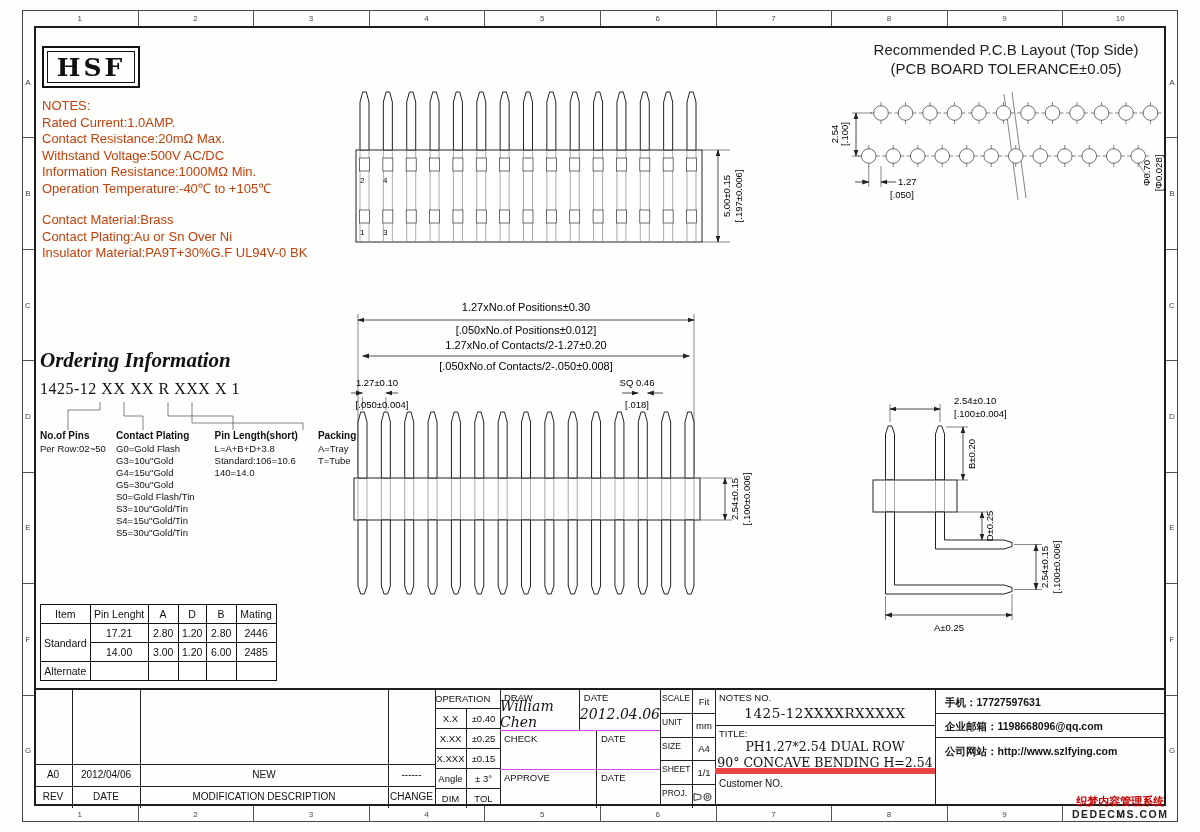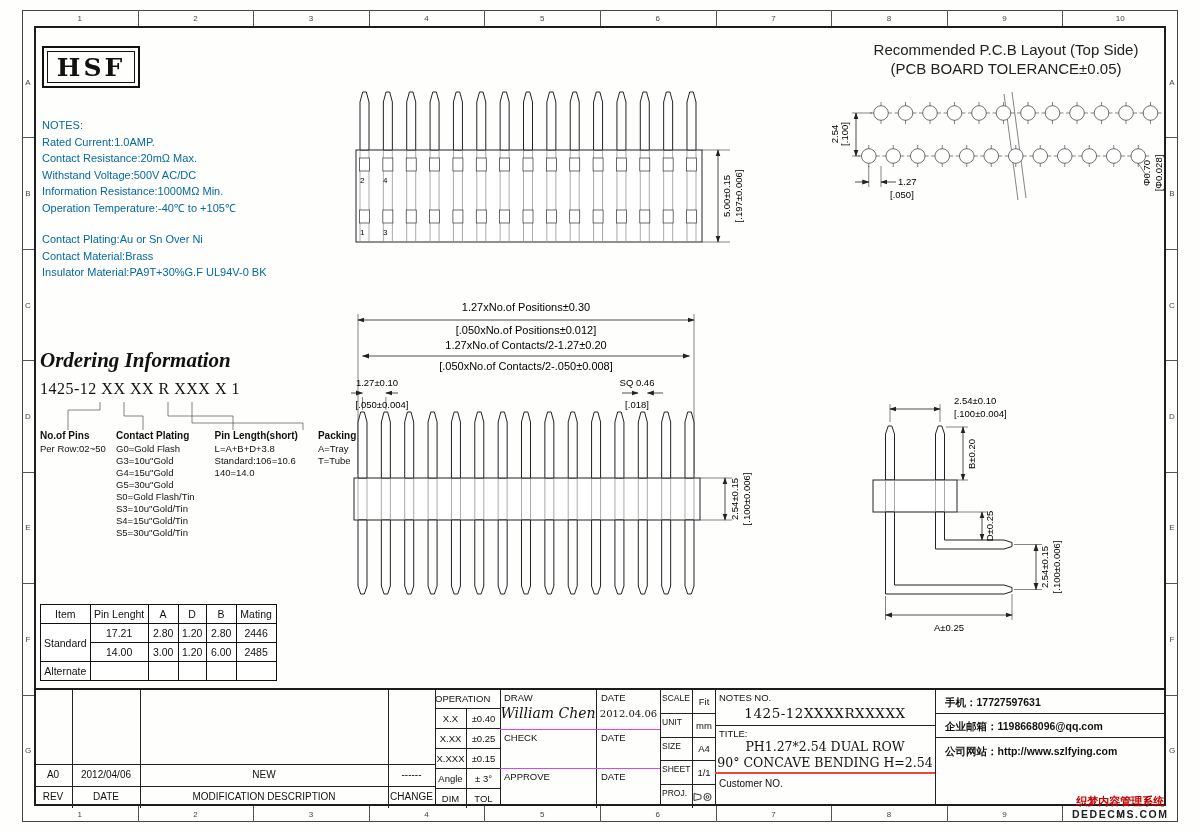--- a/index.html
+++ b/index.html
@@ -8,21 +8,21 @@
   .frame-outer{position:absolute;left:22px;top:10px;width:1156px;height:812px;border:1px solid #444}
   .frame-inner{position:absolute;left:34px;top:26px;width:1132px;height:780px;border:2px solid #1d1d1d;background:transparent}
   .tick{position:absolute;background:#555}
   .rlabel{position:absolute;font-size:8px;color:#444;transform:translate(-50%,-50%)}
   .dwg{position:absolute}
   
   .hsf{position:absolute;left:42px;top:46px;width:98px;height:42px;border:2px solid #111;padding:3px}
   .hsf-inner{width:100%;height:100%;border:1px solid #111;display:flex;align-items:center;justify-content:center;
     font-family:"DejaVu Serif",serif;font-weight:bold;font-size:25px;letter-spacing:3px}
   
-  .notes{position:absolute;left:42px;top:117px;font-size:11px;line-height:16.5px;color:#0369a1}
+  .notes{position:absolute;left:42px;top:98px;font-size:13px;line-height:16.5px;color:#c2410c}
   .notes .mat{margin-top:15px}
   
   .pcb-title{position:absolute;left:840px;top:40px;width:332px;text-align:center;font-size:15px;line-height:19px;color:#222}
   
   .ordering{position:absolute;left:40px;top:348px;width:300px}
   .ordering h2{font-family:"Liberation Serif",serif;font-style:italic;font-weight:bold;font-size:21px}
   .part-no{font-family:"Liberation Serif",serif;font-size:16px;margin-top:7px;letter-spacing:.5px}
   .oconn{display:block;margin-top:2px}
   .ogroups{display:flex;gap:20px}
   .ogroup{white-space:nowrap}
@@ -44,31 +44,31 @@
   .op-row{display:flex;height:20px;border-top:1px solid #222}
   .op-c1{width:32px;border-right:1px solid #222;text-align:center;line-height:19px;font-size:9.5px}
   .op-c2{flex:1;text-align:center;line-height:19px;font-size:9.5px}
   .sign-area{position:absolute;left:466px;top:0;width:160px;height:118px;display:flex;flex-direction:column}
   .so-row{display:flex;flex:1;border-bottom:1px solid #d946ef}
   .so-row:last-child{border-bottom:none}
   .so-left{width:97px;border-right:1px solid #222;position:relative;display:flex;align-items:center;justify-content:center}
   .so-right{flex:1;position:relative;display:flex;align-items:center;justify-content:center}
   .cell-label{position:absolute;top:2px;left:4px;font-size:9.5px;color:#111}
   .so-name{font-family:"DejaVu Serif",serif;font-style:italic;font-size:14px;padding-top:8px}
-  .so-date{font-family:"DejaVu Serif",serif;font-size:10px;padding-top:8px}
+  .so-date{font-family:"DejaVu Serif",serif;font-style:italic;font-size:14px;padding-top:8px}
   .info-area{position:absolute;left:626px;top:0;width:55px;height:118px;display:flex;flex-direction:column}
   .info-row{display:flex;flex:1;border-bottom:1px solid #222}
   .info-row:last-child{border-bottom:none}
   .info-l{width:33px;border-right:1px solid #222;font-size:8.5px;padding:3px 0 0 2px}
   .info-v{flex:1;display:flex;align-items:center;justify-content:center;font-size:9.5px}
   .psym{fill:none;stroke:#222;stroke-width:.9}
   .part-area{position:absolute;left:681px;top:0;width:220px;height:118px}
   .pa-row1{height:36px;border-bottom:1px solid #222;position:relative}
   .pa-part{text-align:center;padding-top:15px;font-family:"DejaVu Serif",serif;font-size:13.5px;letter-spacing:.5px}
-  .pa-row2{height:48px;border-bottom:2px solid #ef4444;position:relative;padding-top:13px}
+  .pa-row2{height:48px;border-bottom:6px solid #ef4444;position:relative;padding-top:13px}
   .pa-title-line{text-align:center;font-family:"DejaVu Serif",serif;font-size:12.5px;line-height:16px}
   .pa-row3{height:34px;position:relative}
   .comp-area{position:absolute;left:901px;top:0;width:231px;height:118px}
   .comp-top{height:44px;border-bottom:1px solid #222;position:relative}
   .comp-logo{position:absolute;left:4px;top:3px}
   .comp-cn{position:absolute;left:52px;top:6px;font-size:14px;font-weight:bold;color:#15308f;letter-spacing:.5px;white-space:nowrap}
   .comp-en{position:absolute;left:54px;top:27px;font-size:7.5px;color:#2a6fc9;white-space:nowrap}
   .comp-row{height:24px;line-height:24px;padding-left:10px;font-weight:bold;font-size:10.5px;border-bottom:1px solid #222;white-space:nowrap}
   .comp-row:last-child{height:26px;line-height:26px;border-bottom:none}
   
@@ -109,22 +109,22 @@
   <div class="notes">
     <div class="nline">NOTES:</div>
     <div id="notes-lines">
         <div class="nline">Rated Current:1.0AMP.</div>
         <div class="nline">Contact Resistance:20mΩ Max.</div>
         <div class="nline">Withstand Voltage:500V AC/DC</div>
         <div class="nline">Information Resistance:1000MΩ Min.</div>
         <div class="nline">Operation Temperature:-40℃ to +105℃</div>
       </div>
     <div class="mat" id="notes-material">
+        <div class="nline">Contact Material:Brass</div>
         <div class="nline">Contact Plating:Au or Sn Over Ni</div>
-        <div class="nline">Contact Material:Brass</div>
         <div class="nline">Insulator Material:PA9T+30%G.F UL94V-0 BK</div>
       </div>
   </div>
 
   <div class="pcb-title">
     <div>Recommended P.C.B Layout (Top Side)</div>
     <div>(PCB BOARD TOLERANCE±0.05)</div>
   </div>
 
   <svg id="pcb-svg" class="dwg" style="left:832px;top:88px" width="338" height="120" viewBox="0 0 338 120">

